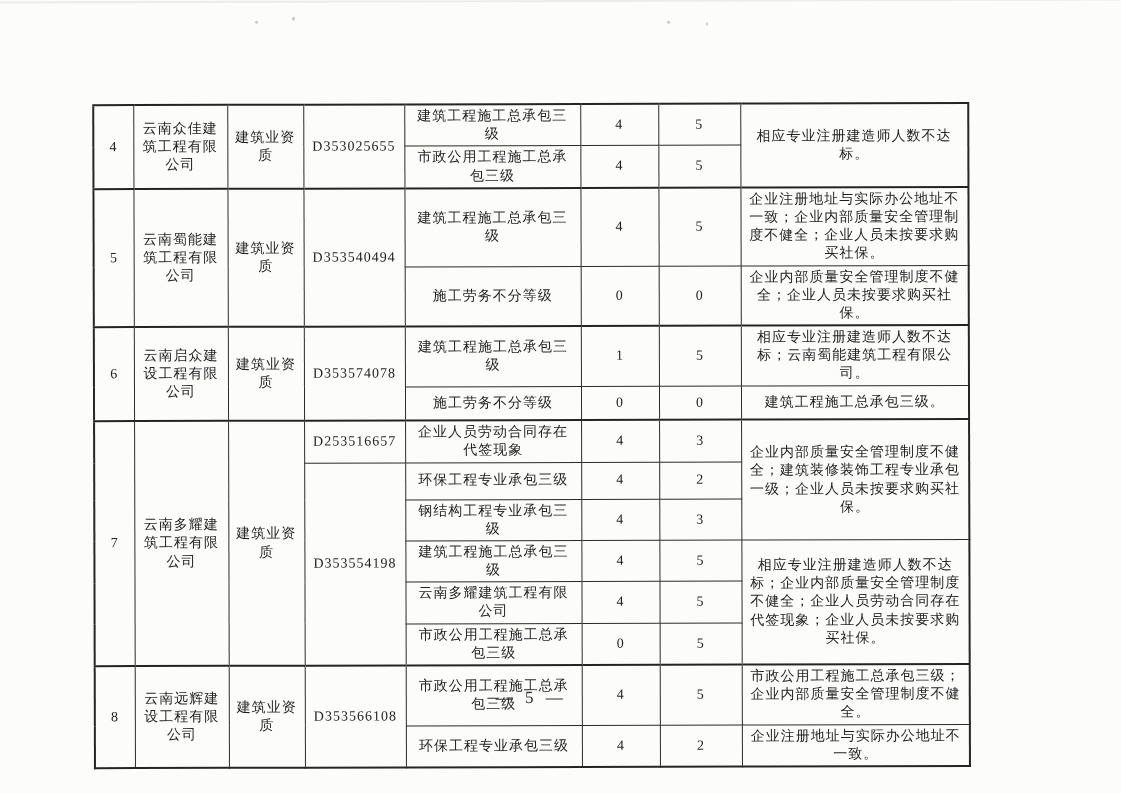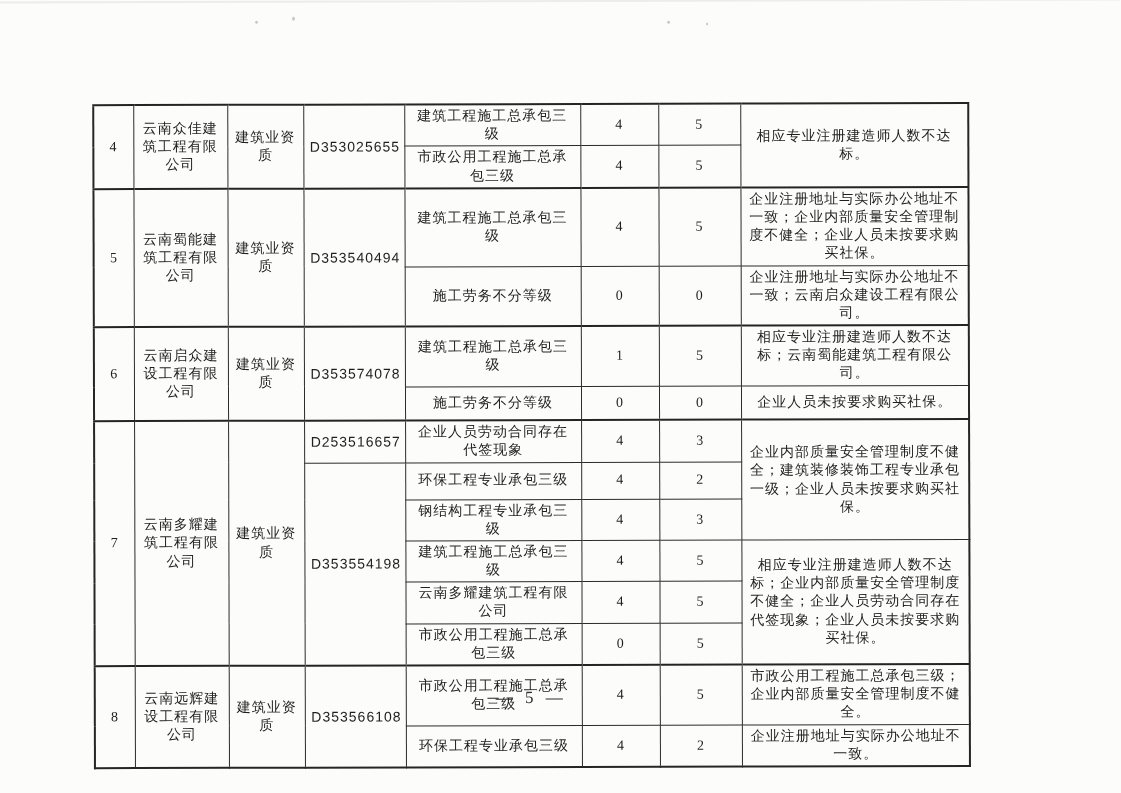--- a/index.html
+++ b/index.html
@@ -55,21 +55,21 @@
   tr.gs > td {
     border-top: 2px solid #242424;
   }
   td.num {
     font-size: 14px;
     letter-spacing: 0;
   }
   td.license {
     font-size: 14px;
     letter-spacing: 0.5px;
-    font-family: Liberation Sans, sans-serif;
+    font-family: Liberation Serif, serif;
   }
   td.remark {
     text-align: left;
     font-size: 13.5px;
     letter-spacing: 0.6px;
     line-height: 1.25;
     padding: 3px 7px;
   }
   .page-footer {
     position: absolute;
@@ -129,38 +129,38 @@
       <td class="license" rowspan="2">D353540494</td>
       <td>建筑工程施工总承包三级</td>
       <td class="num">4</td>
       <td class="num">5</td>
       <td class="remark">企业注册地址与实际办公地址不一致；企业内部质量安全管理制度不健全；企业人员未按要求购买社保。</td>
     </tr>
     <tr style="height:38px">
       <td>施工劳务不分等级</td>
       <td class="num">0</td>
       <td class="num">0</td>
-      <td class="remark">企业注册地址与实际办公地址不一致；云南启众建设工程有限公司。</td>
+      <td class="remark">企业内部质量安全管理制度不健全；企业人员未按要求购买社保。</td>
     </tr>
 
     <tr class="gs" style="height:37px">
       <td class="num" rowspan="2">6</td>
       <td rowspan="2">云南启众建设工程有限公司</td>
       <td rowspan="2">建筑业资质</td>
       <td class="license" rowspan="2">D353574078</td>
       <td>建筑工程施工总承包三级</td>
       <td class="num">1</td>
       <td class="num">5</td>
       <td class="remark">相应专业注册建造师人数不达标；云南蜀能建筑工程有限公司。</td>
     </tr>
     <tr style="height:34px">
       <td>施工劳务不分等级</td>
       <td class="num">0</td>
       <td class="num">0</td>
-      <td class="remark">企业人员未按要求购买社保。</td>
+      <td class="remark">建筑工程施工总承包三级。</td>
     </tr>
 
     <tr class="gs" style="height:41px">
       <td class="num" rowspan="6">7</td>
       <td rowspan="6">云南多耀建筑工程有限公司</td>
       <td rowspan="6">建筑业资质</td>
       <td class="license">D253516657</td>
       <td>企业人员劳动合同存在代签现象</td>
       <td class="num">4</td>
       <td class="num">3</td>

